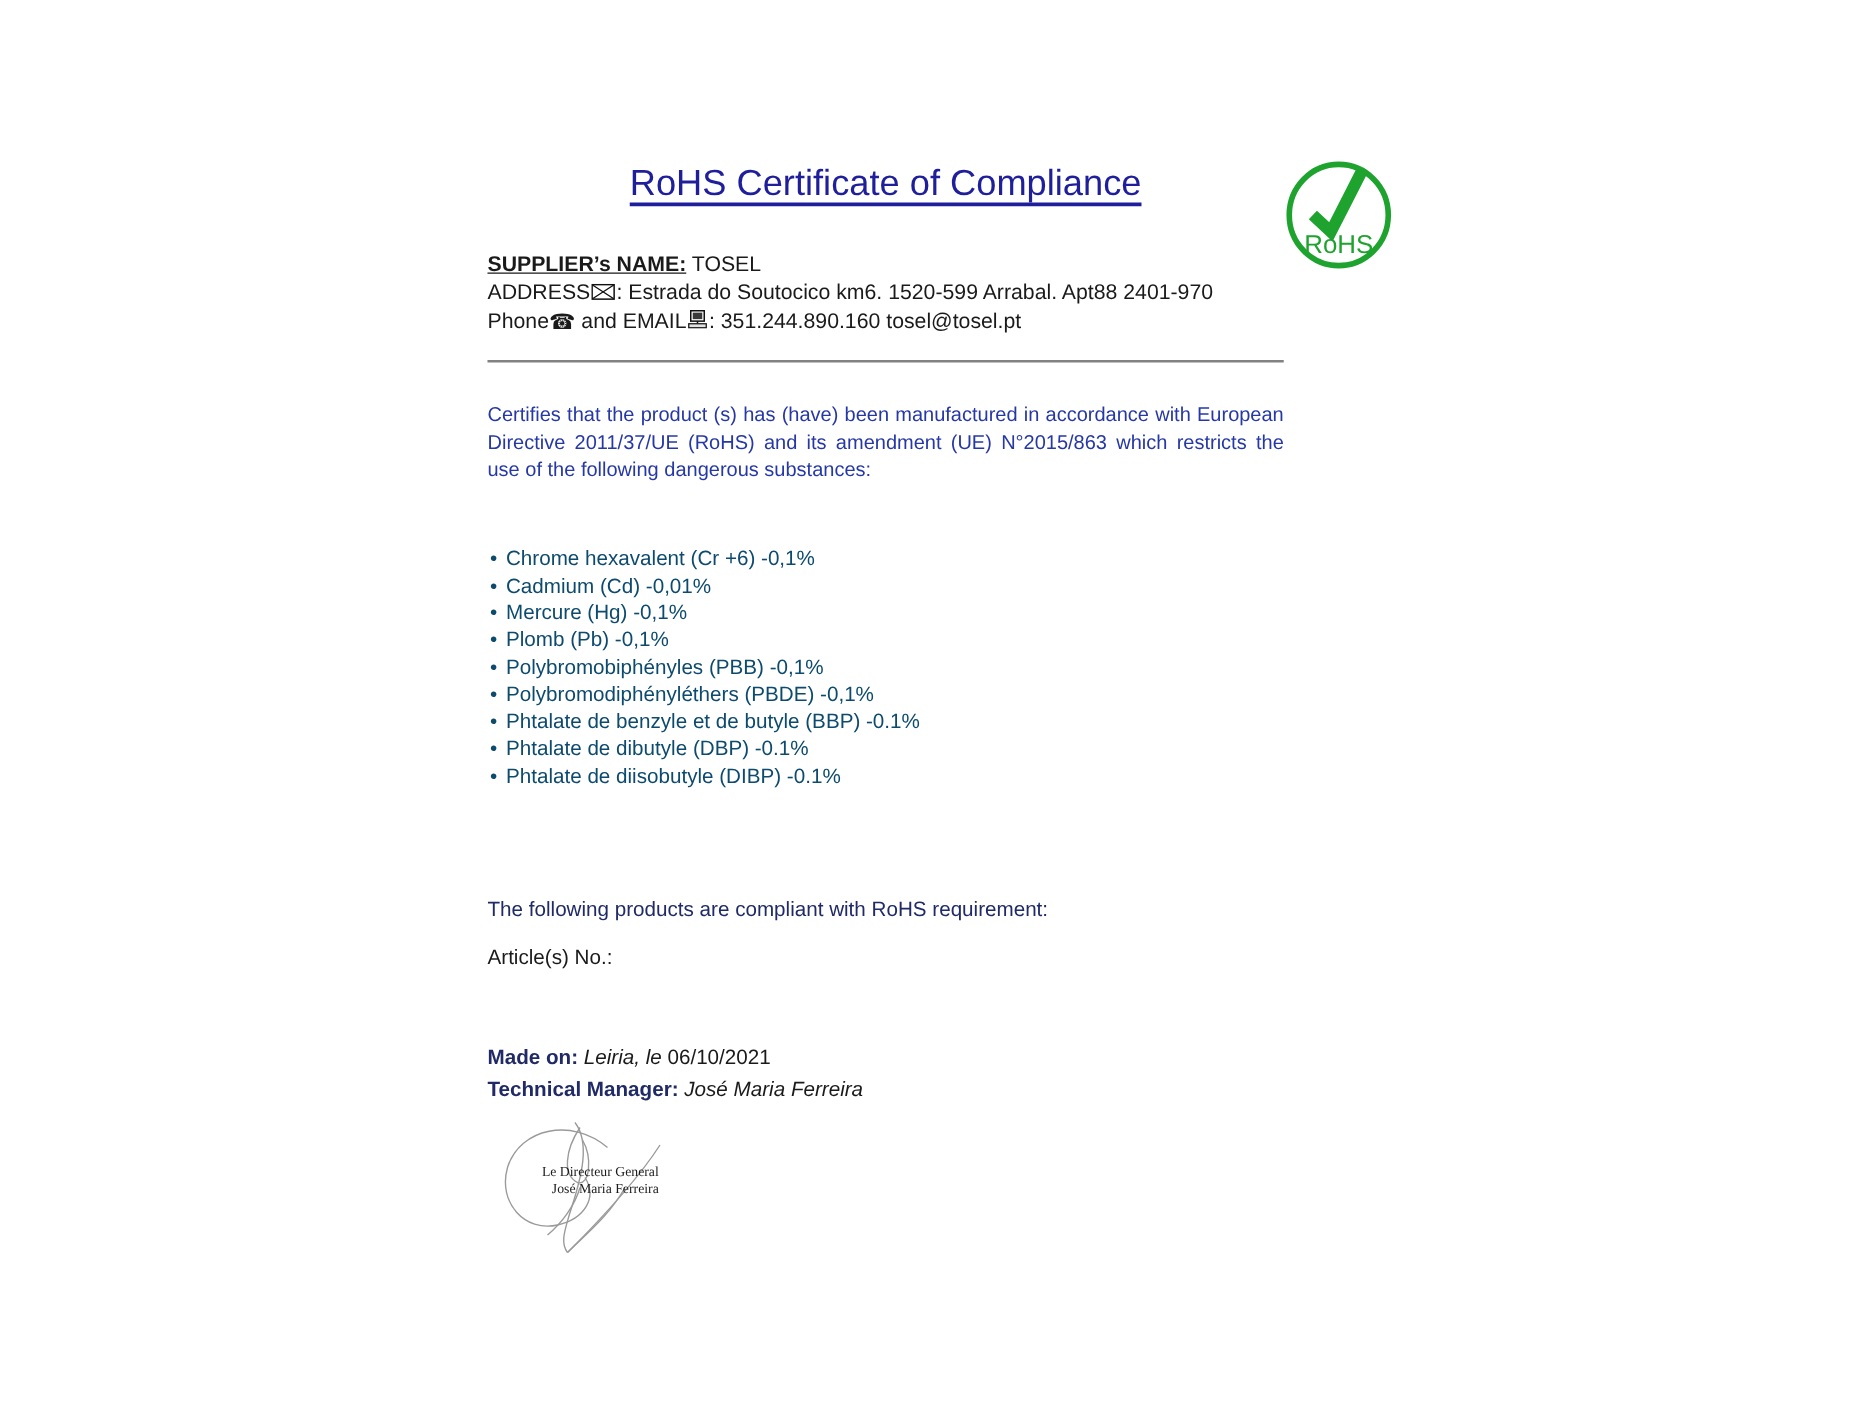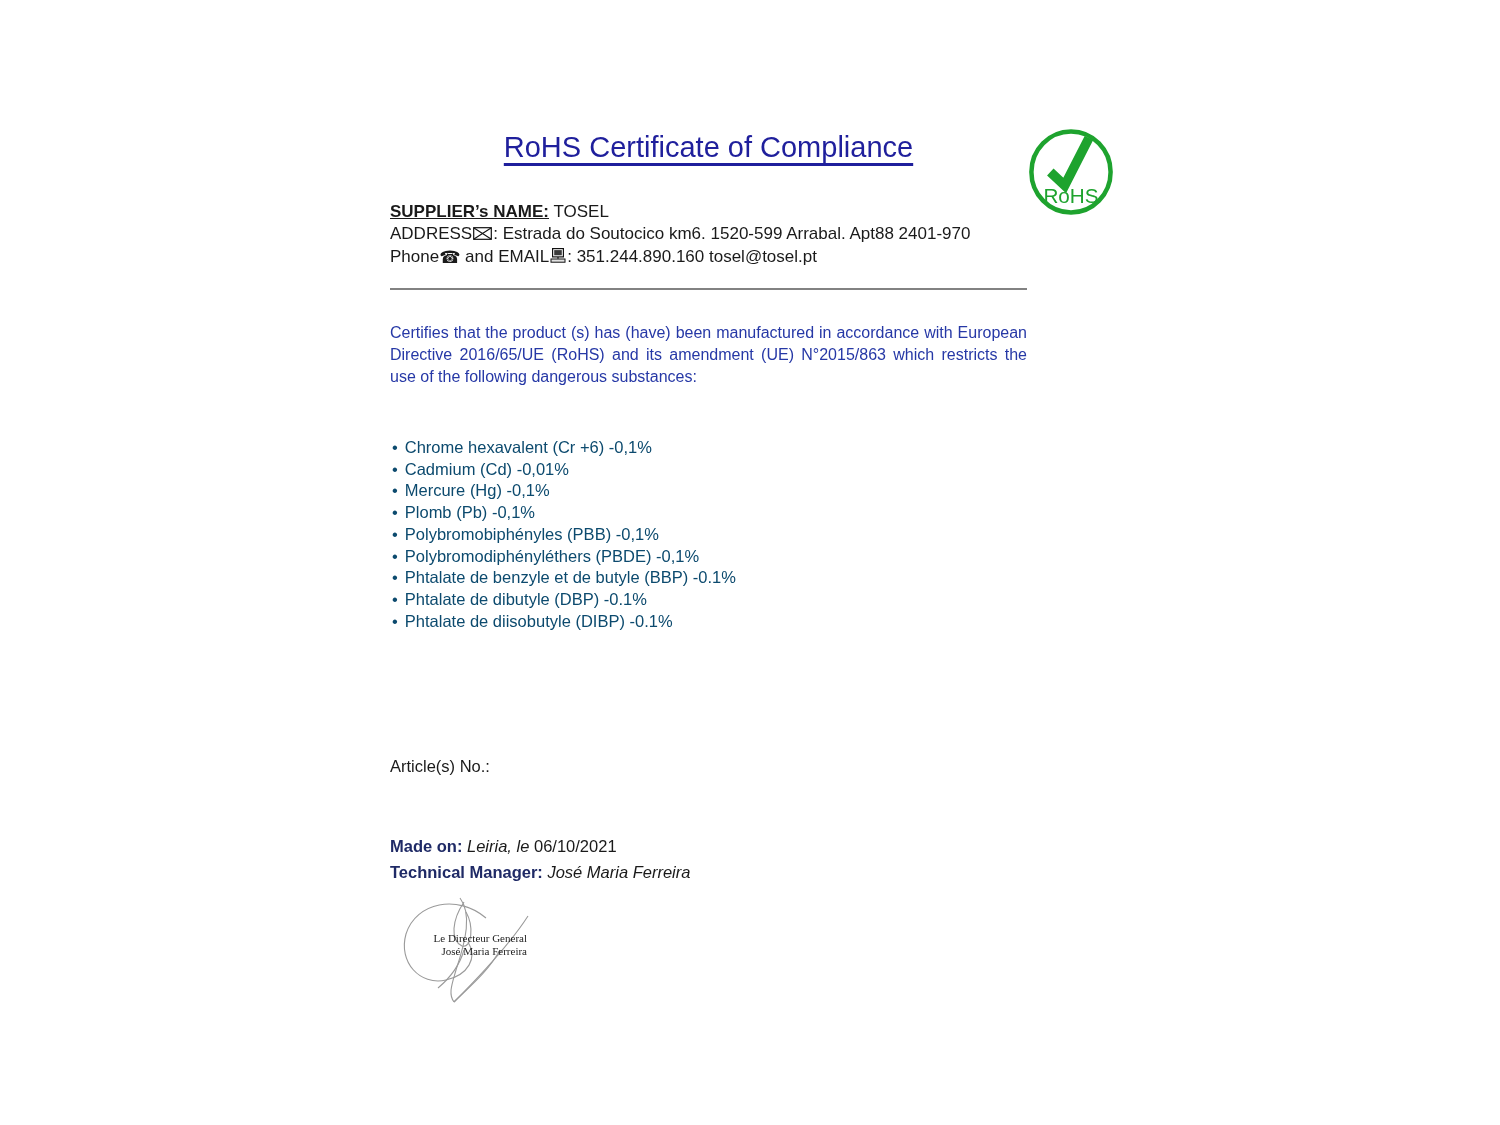--- a/index.html
+++ b/index.html
@@ -90,34 +90,35 @@
               <rect x="2.6" y="0.6" width="10.8" height="8.3" fill="#ffffff" stroke="#111111" stroke-width="1.2"></rect>
               <rect x="4.2" y="2.1" width="7.6" height="5.2" fill="#3a3a3a"></rect>
               <path d="M8,9 L8,10.8" stroke="#111111" stroke-width="1.2"></path>
               <rect x="1" y="11" width="14" height="3.2" fill="#e2e2e2" stroke="#111111" stroke-width="1"></rect>
             </svg></span><span>: 351.244.890.160 tosel@tosel.pt</span>
       </div>
     </div>
 
     <hr class="divider">
 
-    <p class="statement">Certifies that the product (s) has (have) been manufactured in accordance with European Directive 2016/65/UE (RoHS) and its amendment (UE) N°2015/863 which restricts the use of the following dangerous substances:</p>
+    <p class="statement">Certifies that the product (s) has (have) been manufactured in accordance with European Directive 2011/37/UE (RoHS) and its amendment (UE) N°2015/863 which restricts the use of the following dangerous substances:</p>
 
     <ul class="substances">
         <li>Chrome hexavalent (Cr +6) -0,1%</li>
         <li>Cadmium (Cd) -0,01%</li>
         <li>Mercure (Hg) -0,1%</li>
         <li>Plomb (Pb) -0,1%</li>
         <li>Polybromobiphényles (PBB) -0,1%</li>
         <li>Polybromodiphényléthers (PBDE) -0,1%</li>
         <li>Phtalate de benzyle et de butyle (BBP) -0.1%</li>
         <li>Phtalate de dibutyle (DBP) -0.1%</li>
         <li>Phtalate de diisobutyle (DIBP) -0.1%</li>
       </ul>
 
+    <p class="navy-line compliant-line">The following products are compliant with RoHS requirement:</p>
 
     <p class="black-line articles-line">Article(s) No.:</p>
 
     <p class="black-line made-line">
       <span class="bold-navy">Made on:</span>
       <span class="italic">Leiria, le</span>
       <span>06/10/2021</span>
     </p>
 
     <p class="black-line manager-line">

